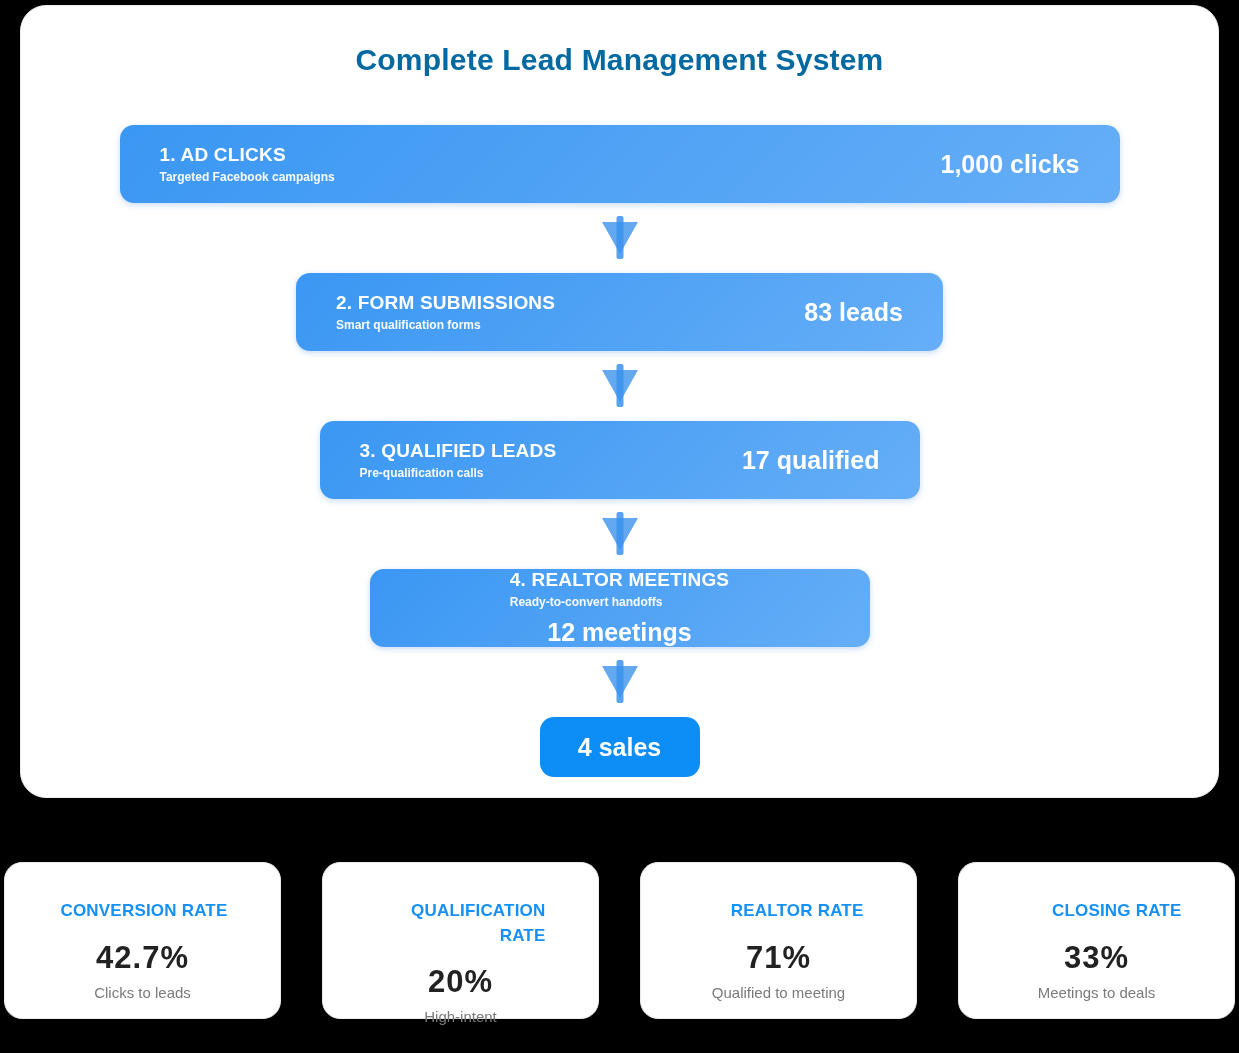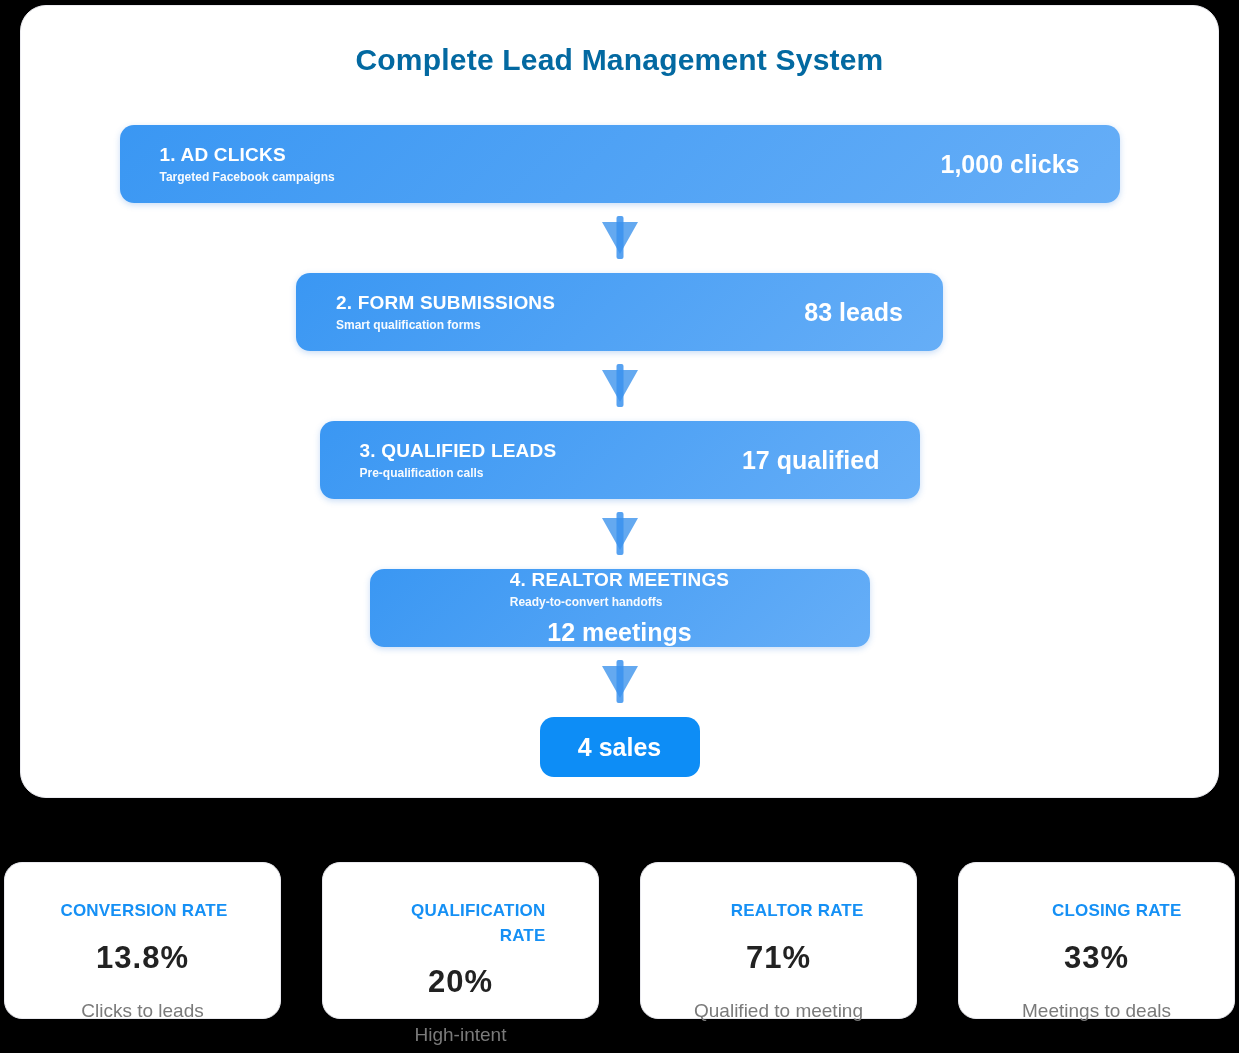--- a/index.html
+++ b/index.html
@@ -121,22 +121,22 @@
     text-align:right;
   }
   .stat-value{
     margin-top:8px;
     font-size:31px;
     font-weight:800;
     color:#222222;
     letter-spacing:1px;
   }
   .stat-caption{
-    margin-top:24px;
-    font-size:19px;
+    margin-top:8px;
+    font-size:15px;
     color:#7a7a7a;
   }
 </style>
 </head>
 <body style="background: rgb(0, 0, 0);">
 
 <div class="main-card">
   <div class="main-title">Complete Lead Management System</div>
 
   <div class="funnel">
@@ -201,21 +201,21 @@
       </svg>
     </div>
 
     <div class="final-pill">4 sales</div>
   </div>
 </div>
 
 <div class="stats-row">
   <div class="stat-card">
     <div class="stat-title">CONVERSION RATE</div>
-    <div class="stat-value">13.8%</div>
+    <div class="stat-value">42.7%</div>
     <div class="stat-caption">Clicks to leads</div>
   </div>
   <div class="stat-card">
     <div class="stat-title">QUALIFICATION RATE</div>
     <div class="stat-value">20%</div>
     <div class="stat-caption">High-intent</div>
   </div>
   <div class="stat-card">
     <div class="stat-title">REALTOR RATE</div>
     <div class="stat-value">71%</div>

